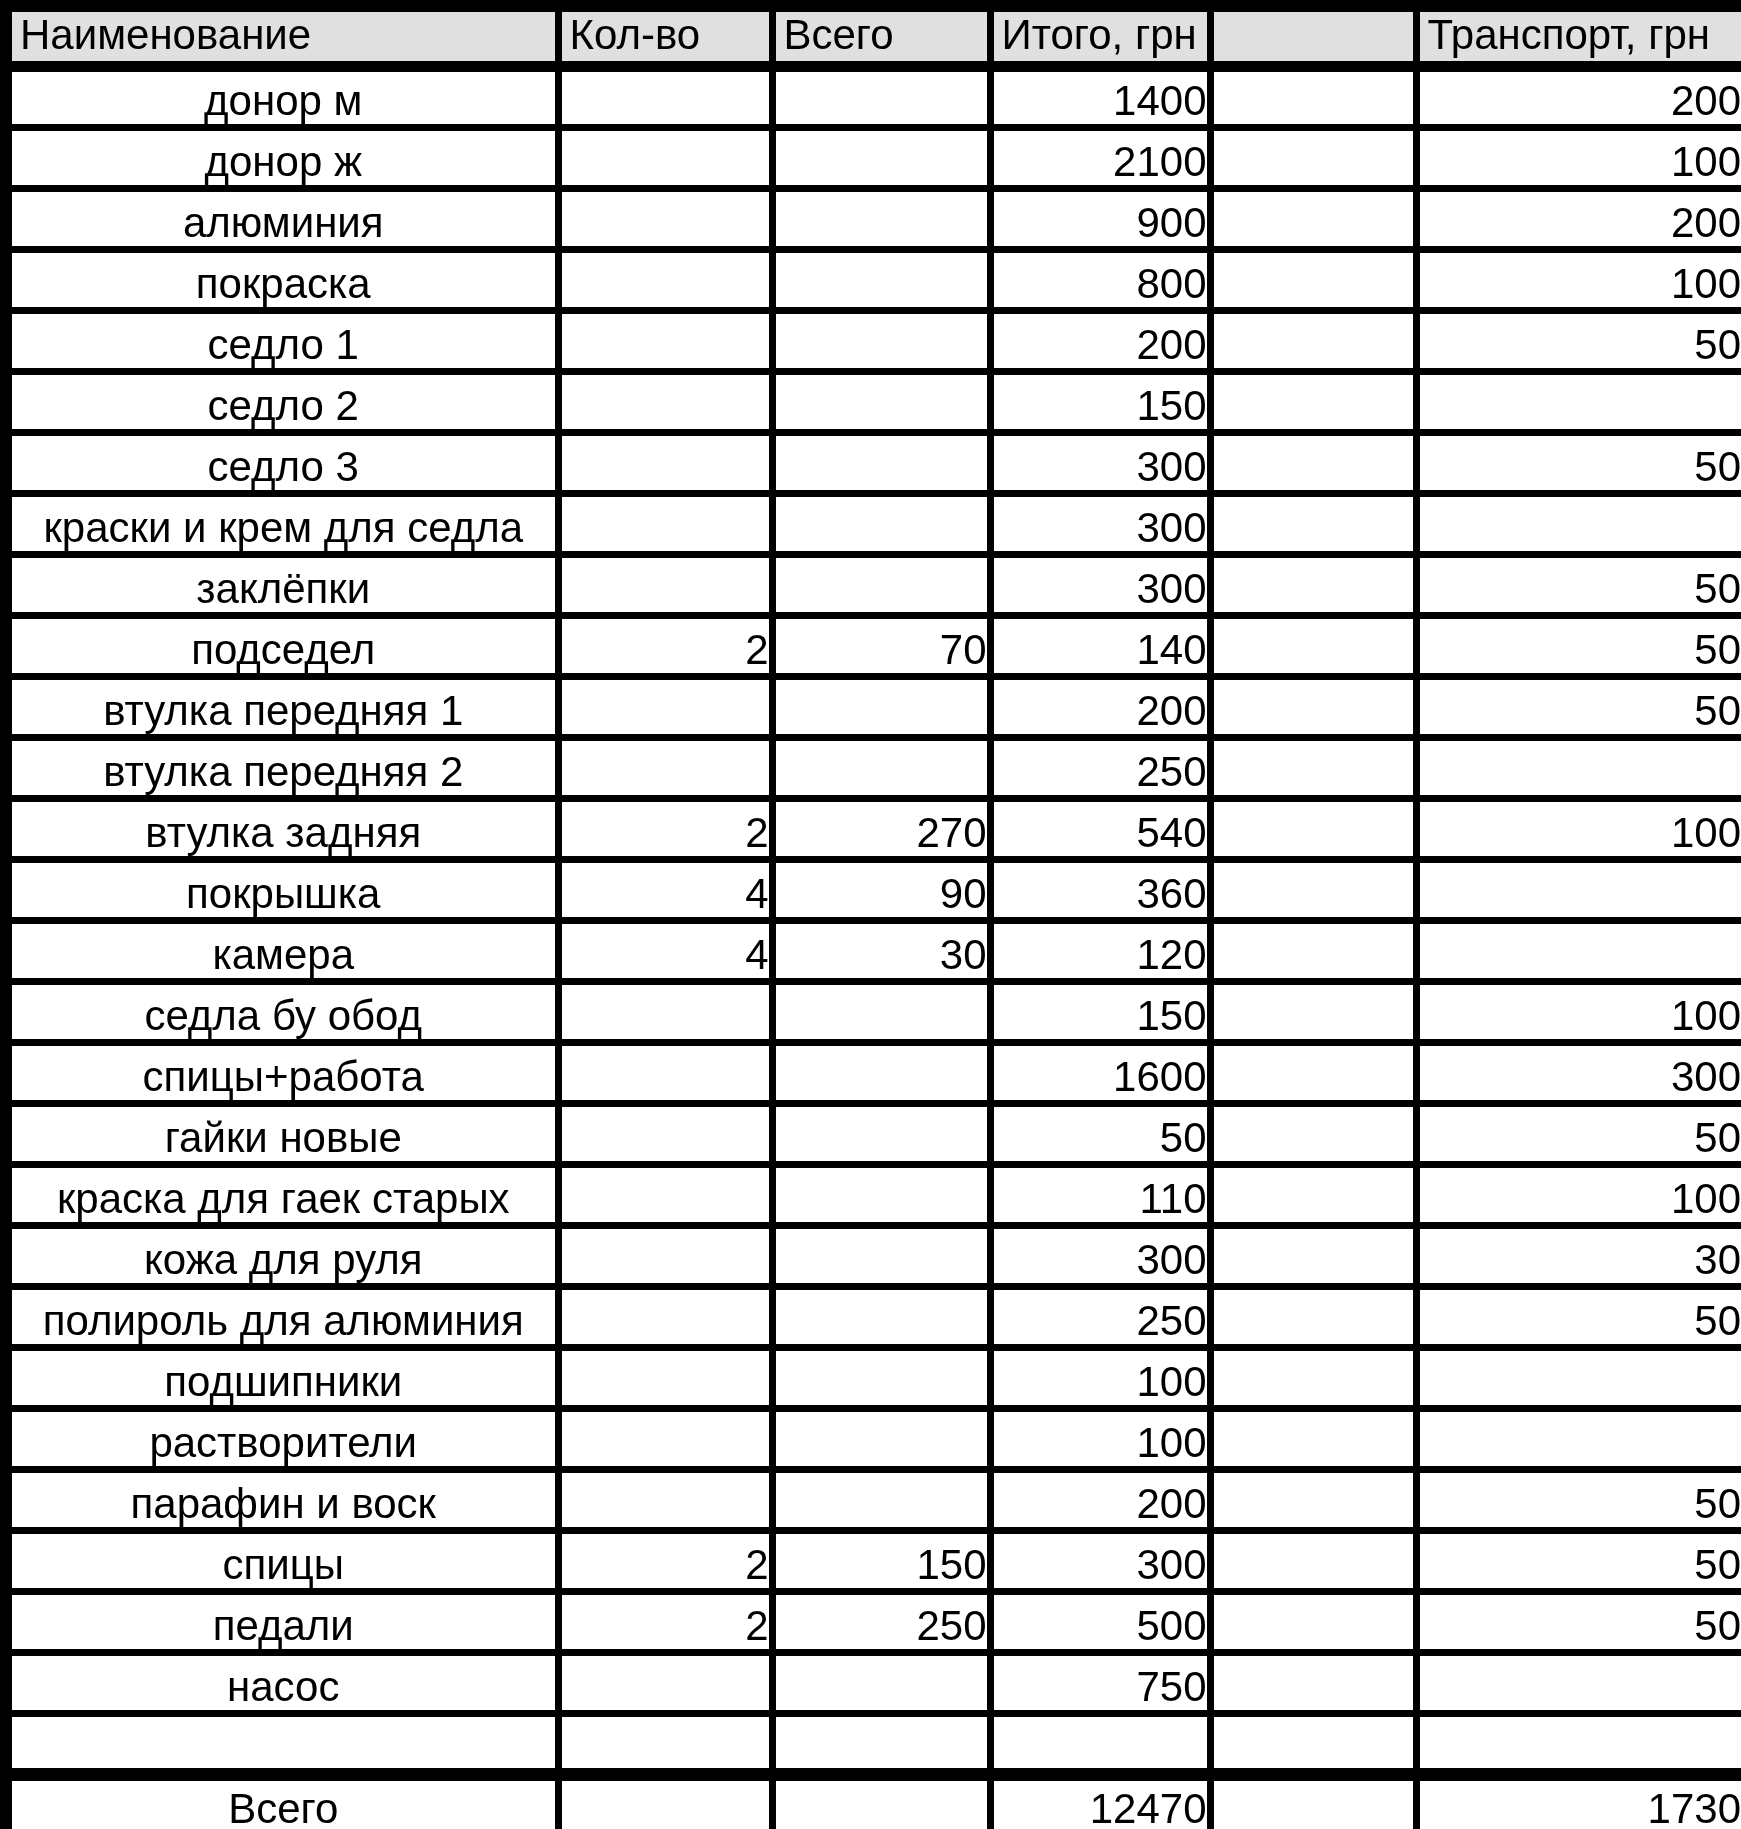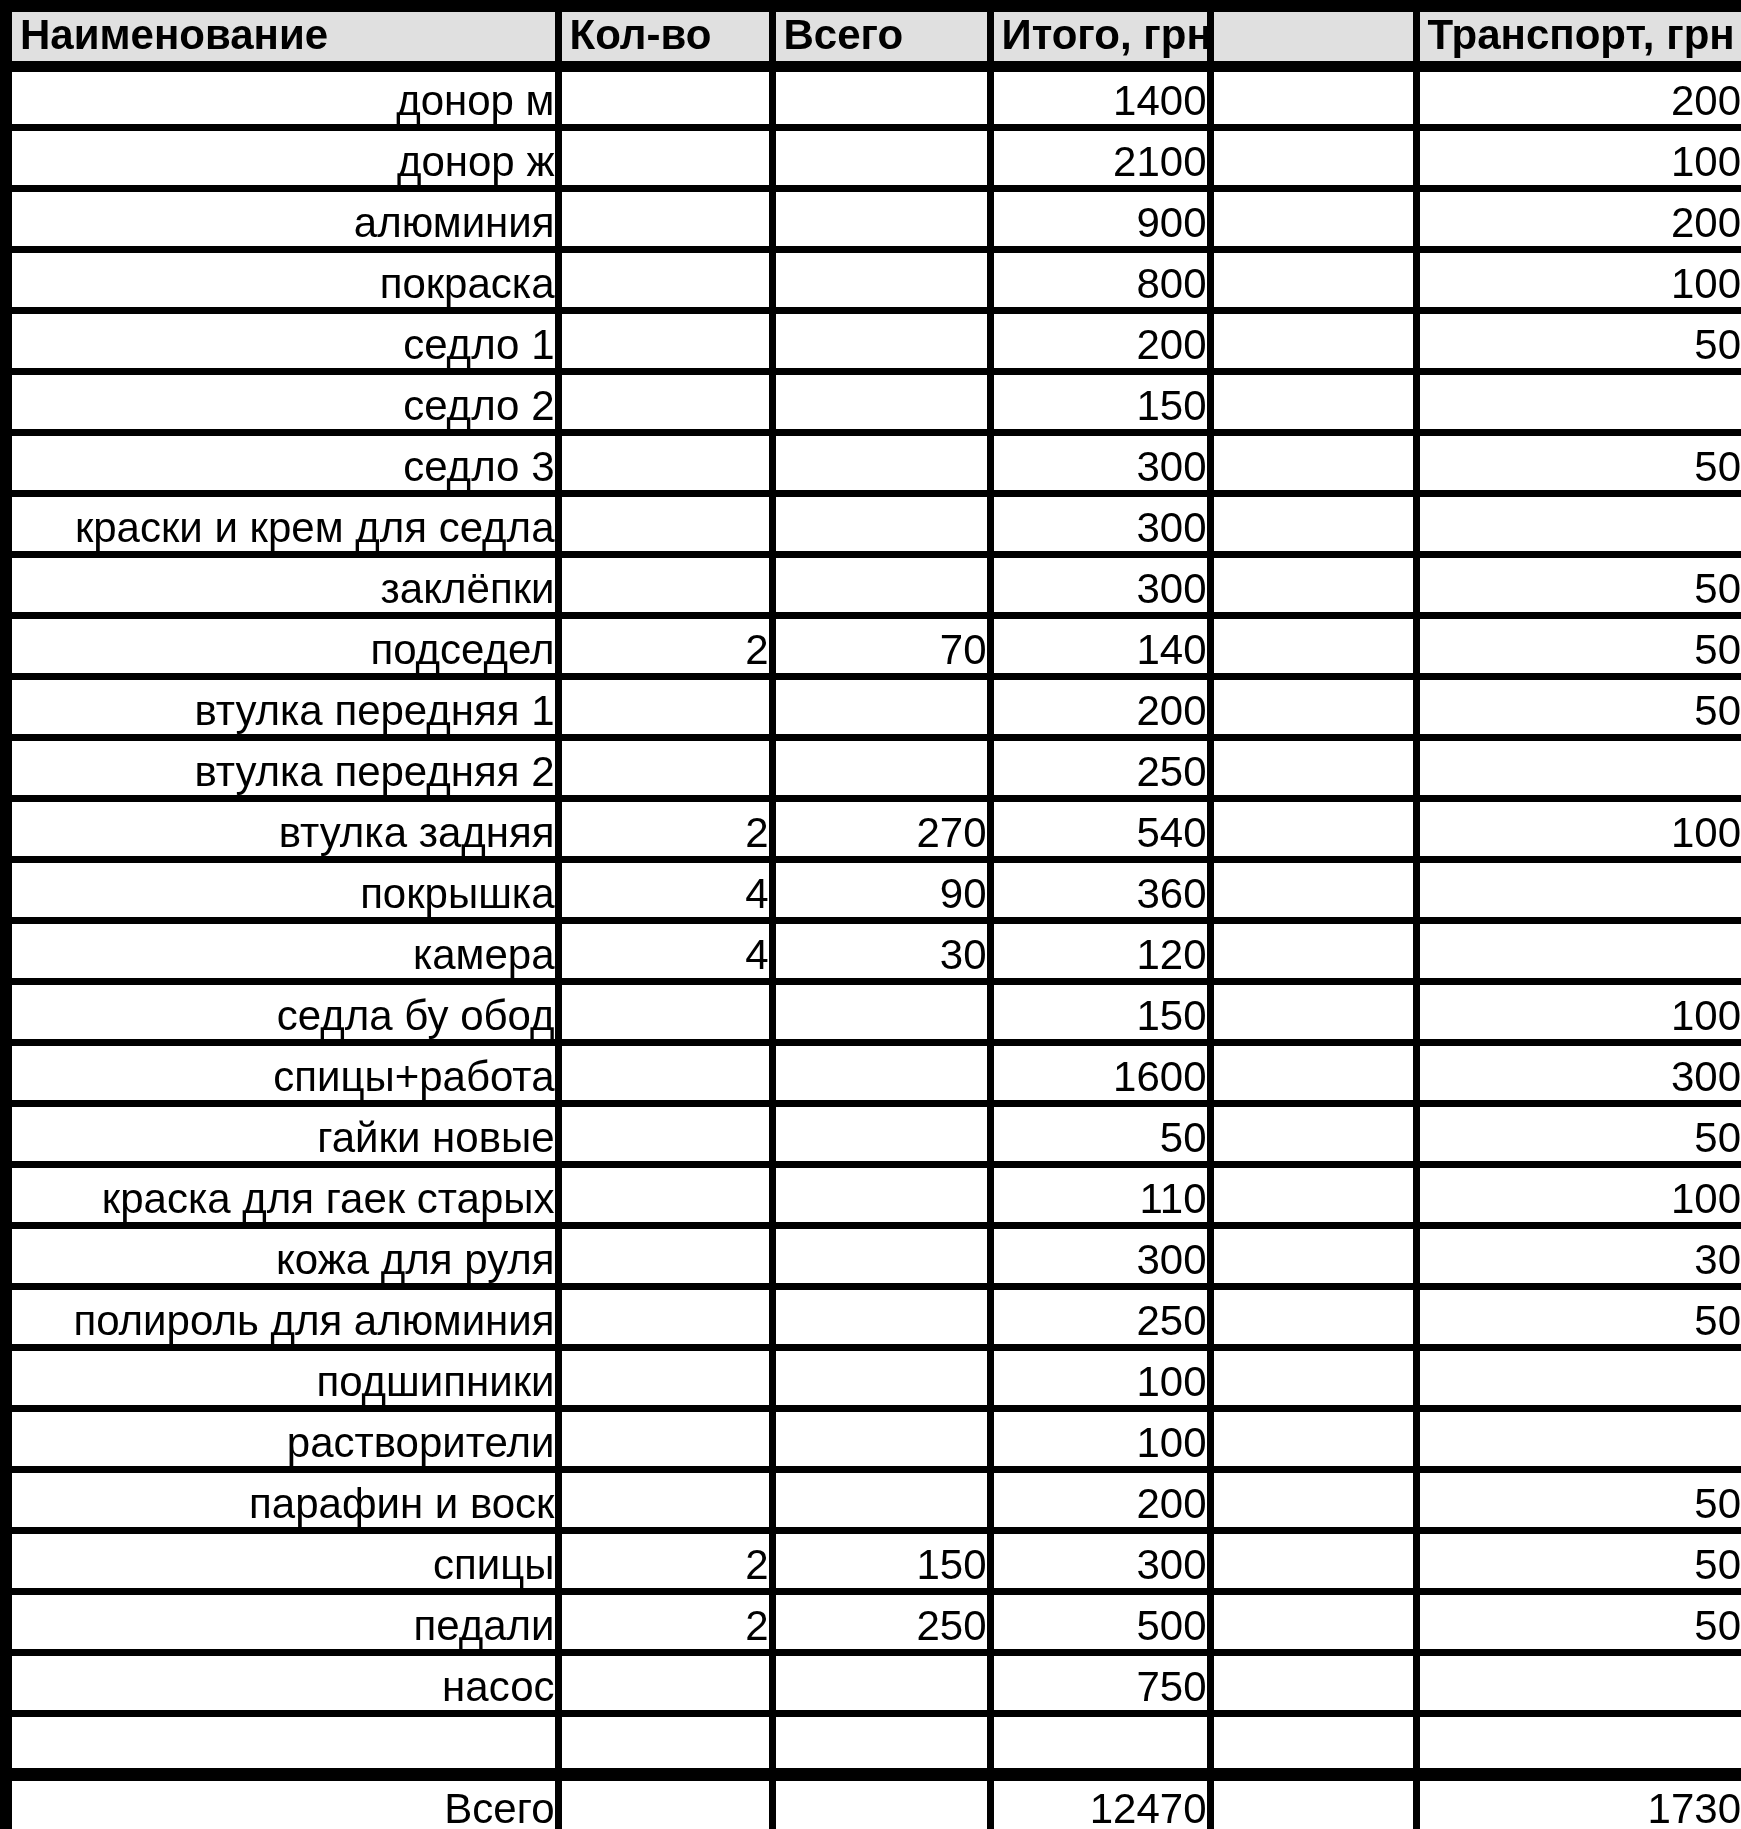--- a/index.html
+++ b/index.html
@@ -29,30 +29,30 @@
     overflow: hidden;
     white-space: nowrap;
     vertical-align: bottom;
     padding: 0;
   }
   table.sheet thead tr { height: 57px; }
   table.sheet tbody tr { height: 61px; }
   table.sheet tfoot tr { height: 63px; }
   table.sheet thead th {
     background: #e0e0e0;
-    font-weight: bold;
+    font-weight: normal;
     text-align: left;
     border-bottom-width: 11px;
     padding: 0 6px 3px 8px;
   }
   table.sheet tfoot td {
     border-top-width: 13px;
   }
   td.cell-left {
-    text-align: right;
+    text-align: center;
     padding: 0 6px 6px 8px;
   }
   td.cell-num {
     text-align: right;
     padding: 0 12px 6px 6px;
   }
 </style>
 </head>
 <body>
 

